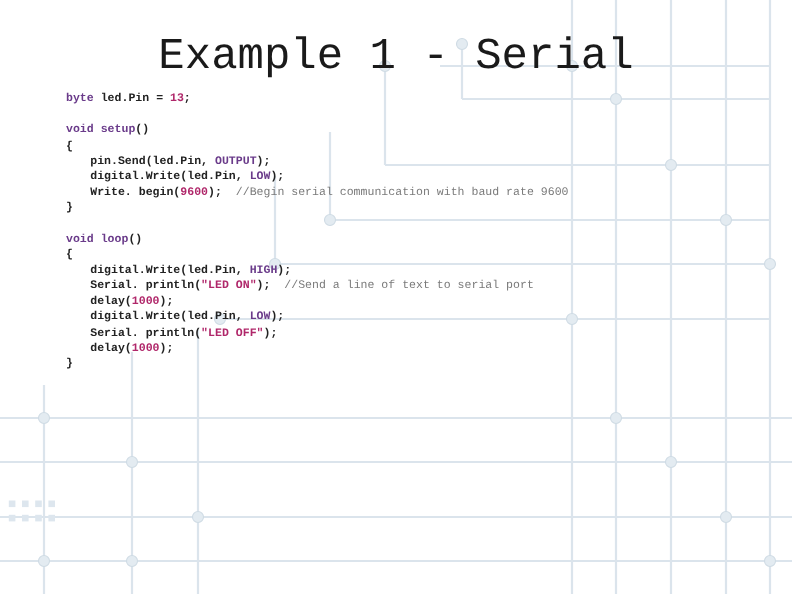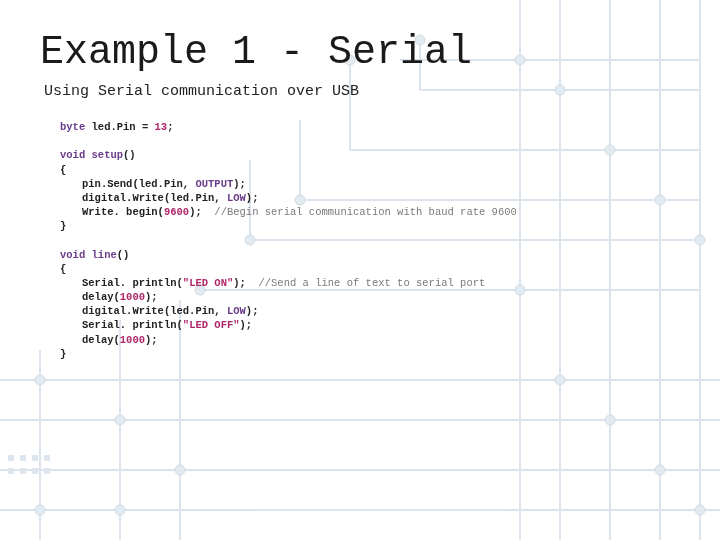--- a/index.html
+++ b/index.html
@@ -21,21 +21,21 @@
   .content {
     position: relative;
     z-index: 1;
     padding: 20px 40px 0 40px;
   }
   .title {
     font-family: "Courier New", monospace;
     font-size: 40px;
     font-weight: normal;
     color: #1a1a1a;
-    text-align: left;
+    text-align: center;
     margin: 10px 0 8px 0;
     letter-spacing: 0px;
   }
   .subtitle {
     font-size: 15px;
     color: #222;
     margin: 0 0 20px 4px;
     font-weight: normal;
   }
   .code {
@@ -117,37 +117,37 @@
       <rect x="44" y="455" width="6" height="6"></rect>
     <rect x="8" y="468" width="6" height="6"></rect>
       <rect x="20" y="468" width="6" height="6"></rect>
     <rect x="32" y="468" width="6" height="6"></rect>
       <rect x="44" y="468" width="6" height="6"></rect>
   </g>
 </svg>
 
 <div class="content">
   <div class="title">Example 1 - Serial</div>
-  <div class="subtitle">Using Serial communication over USB</div>
 
   <div class="code">
 
     <div><span class="kw">byte</span> <span class="id">led.Pin = </span><span class="num">13</span><span class="br">;</span></div>
     <div>&nbsp;</div>
 
     <div><span class="kw">void</span> <span class="fn">setup</span><span class="br">()</span></div>
     <div><span class="br">{</span></div>
     <div><span class="indent"></span><span class="id">pin.Send(</span><span class="id">led.Pin, </span><span class="kw">OUTPUT</span><span class="br">);</span></div>
     <div><span class="indent"></span><span class="id">digital.Write(</span><span class="id">led.Pin, </span><span class="kw">LOW</span><span class="br">);</span></div>
     <div><span class="indent"></span><span class="id">Write. begin(</span><span class="num">9600</span><span class="br">);  </span><span class="cmt">//Begin serial communication with baud rate 9600</span></div>
     <div><span class="br">}</span></div>
     <div>&nbsp;</div>
 
-    <div><span class="kw">void</span> <span class="fn">line</span><span class="br">()</span></div>
+    <div><span class="kw">void</span> <span class="fn">loop</span><span class="br">()</span></div>
     <div><span class="br">{</span></div>
+    <div><span class="indent"></span><span class="id">digital.Write(</span><span class="id">led.Pin, </span><span class="kw">HIGH</span><span class="br">);</span></div>
     <div><span class="indent"></span><span class="id">Serial. println(</span><span class="str">"LED ON"</span><span class="br">);  </span><span class="cmt">//Send a line of text to serial port</span></div>
     <div><span class="indent"></span><span class="id">delay(</span><span class="num">1000</span><span class="br">);</span></div>
     <div><span class="indent"></span><span class="id">digital.Write(</span><span class="id">led.Pin, </span><span class="kw">LOW</span><span class="br">);</span></div>
     <div><span class="indent"></span><span class="id">Serial. println(</span><span class="str">"LED OFF"</span><span class="br">);</span></div>
     <div><span class="indent"></span><span class="id">delay(</span><span class="num">1000</span><span class="br">);</span></div>
     <div><span class="br">}</span></div>
   </div>
 </div>
 
 </body></html>

